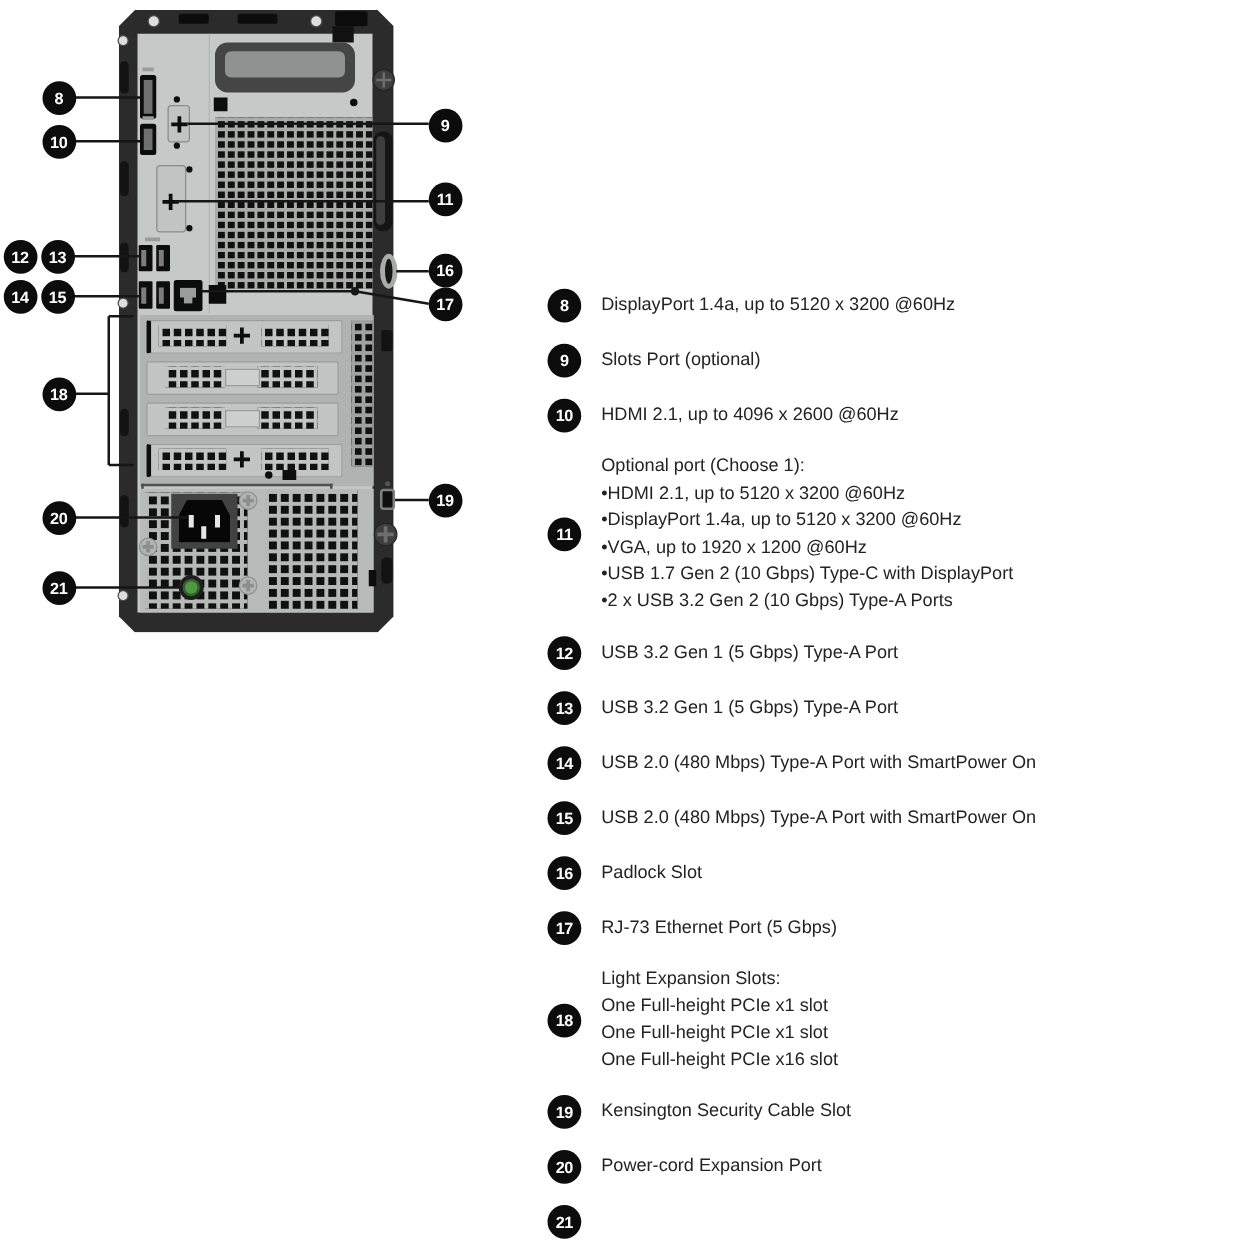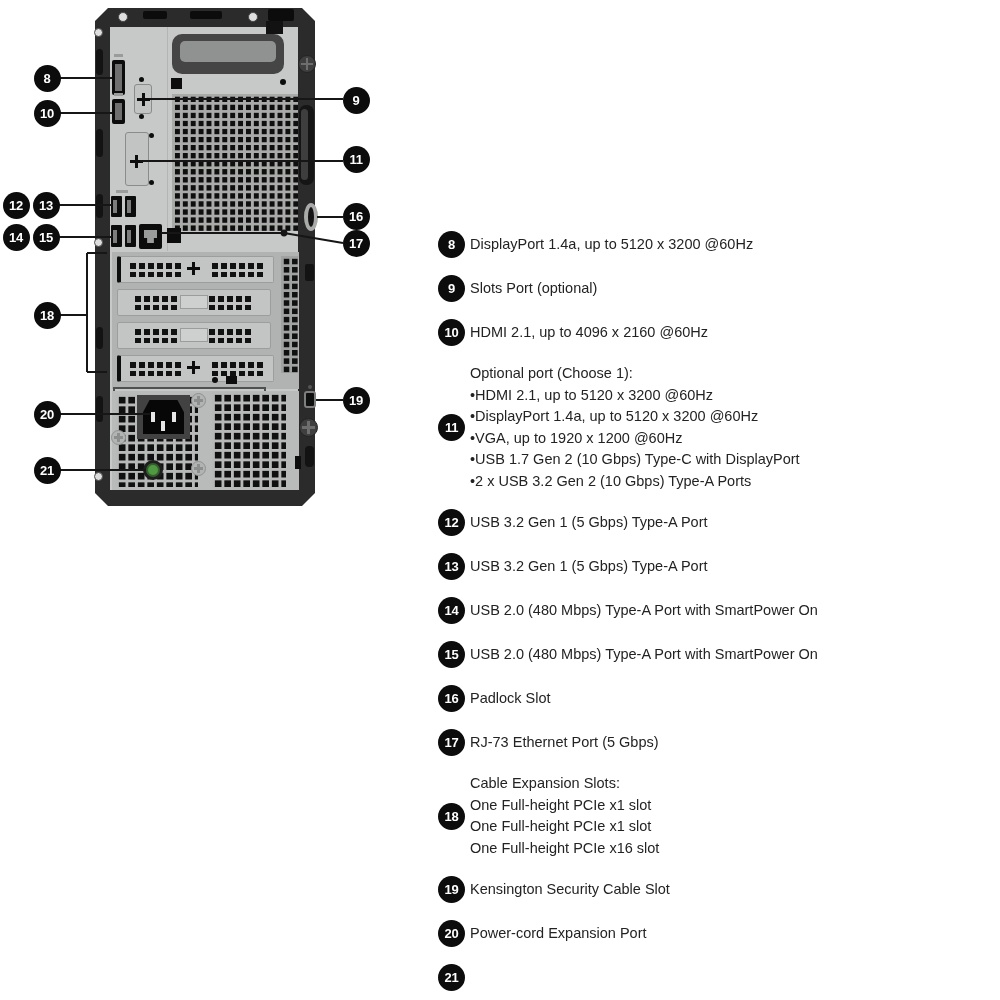--- a/index.html
+++ b/index.html
@@ -8,21 +8,21 @@
   .abs{position:absolute;box-sizing:border-box;}
 
   
   .callout{width:27px;height:27px;border-radius:50%;background:#0c0c0c;color:#fff;
            display:flex;align-items:center;justify-content:center;
            font-size:13px;font-weight:bold;letter-spacing:-0.3px;flex-shrink:0;}
 
   
   .legend{position:absolute;left:438px;top:231px;width:480px;}
   .legend-item{display:flex;align-items:center;margin-bottom:17px;}
-  .legend-text{margin-left:5px;color:#232323;font-size:14.5px;line-height:21.5px;}
+  .legend-text{margin-left:16px;color:#232323;font-size:14.5px;line-height:21.5px;}
   .legend-line{white-space:nowrap;}
 
   
   .perf-a{background-color:#0f0f0f;
     background-image:linear-gradient(to right,#a9aba9 2.6px,transparent 2.6px),
                      linear-gradient(to bottom,#a9aba9 2.6px,transparent 2.6px);
     background-size:7.9px 8.05px;}
   .perf-b{background-color:#111;
     background-image:linear-gradient(to right,#c3c5c4 3px,transparent 3px),
                      linear-gradient(to bottom,#c3c5c4 3px,transparent 3px);
@@ -237,21 +237,21 @@
     <div class="legend-item">
       <div class="callout">9</div>
       <div class="legend-text">
           <div class="legend-line">Slots Port (optional)</div>
         </div>
     </div>
 
     <div class="legend-item">
       <div class="callout">10</div>
       <div class="legend-text">
-          <div class="legend-line">HDMI 2.1, up to 4096 x 2160 @60Hz</div>
+          <div class="legend-line">HDMI 2.1, up to 4096 x 2600 @60Hz</div>
         </div>
     </div>
 
     <div class="legend-item">
       <div class="callout">11</div>
       <div class="legend-text">
           <div class="legend-line">Optional port (Choose 1):</div>
           <div class="legend-line">•HDMI 2.1, up to 5120 x 3200 @60Hz</div>
           <div class="legend-line">•DisplayPort 1.4a, up to 5120 x 3200 @60Hz</div>
           <div class="legend-line">•VGA, up to 1920 x 1200 @60Hz</div>
@@ -298,21 +298,21 @@
     <div class="legend-item">
       <div class="callout">17</div>
       <div class="legend-text">
           <div class="legend-line">RJ-73 Ethernet Port (5 Gbps)</div>
         </div>
     </div>
 
     <div class="legend-item">
       <div class="callout">18</div>
       <div class="legend-text">
-          <div class="legend-line">Cable Expansion Slots:</div>
+          <div class="legend-line">Light Expansion Slots:</div>
           <div class="legend-line">One Full-height PCIe x1 slot</div>
           <div class="legend-line">One Full-height PCIe x1 slot</div>
           <div class="legend-line">One Full-height PCIe x16 slot</div>
         </div>
     </div>
 
     <div class="legend-item">
       <div class="callout">19</div>
       <div class="legend-text">
           <div class="legend-line">Kensington Security Cable Slot</div>

